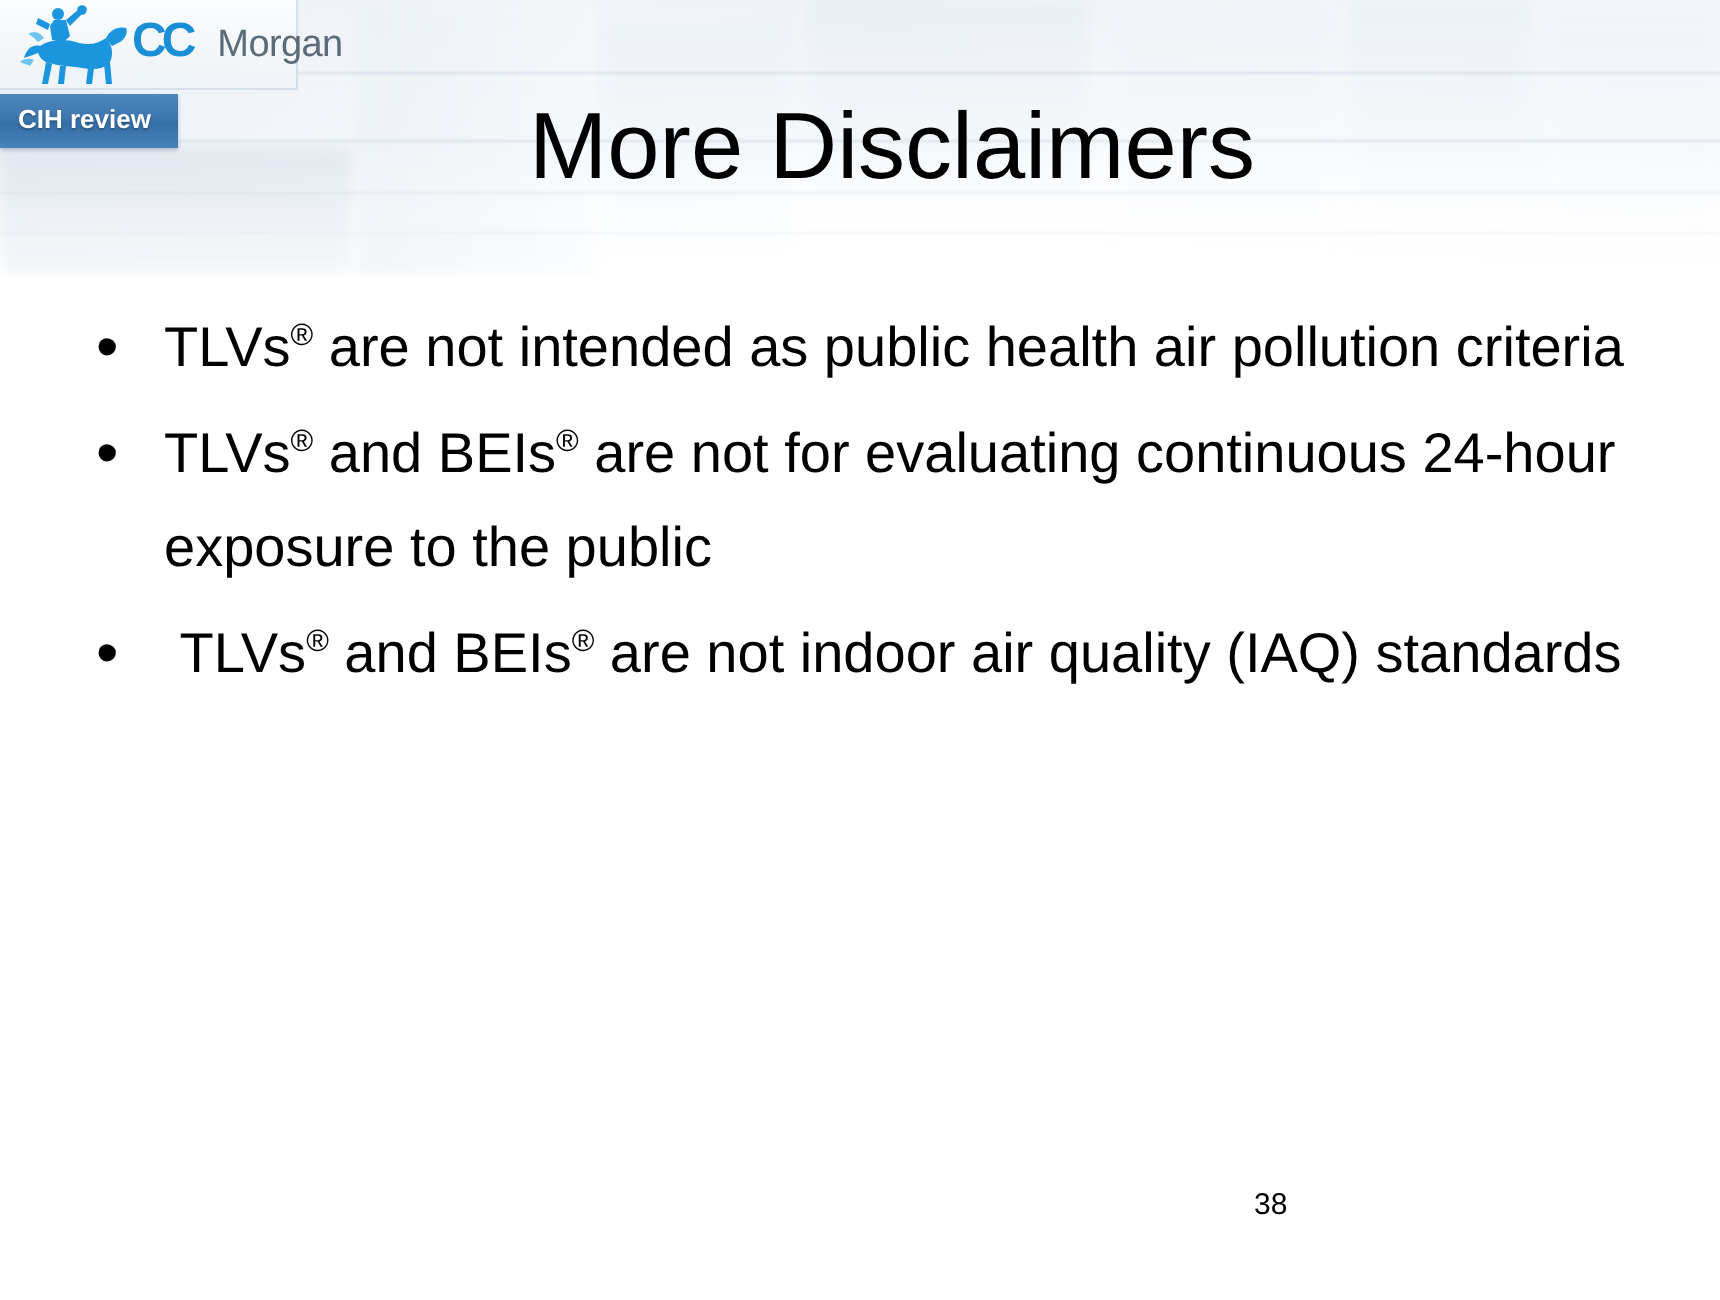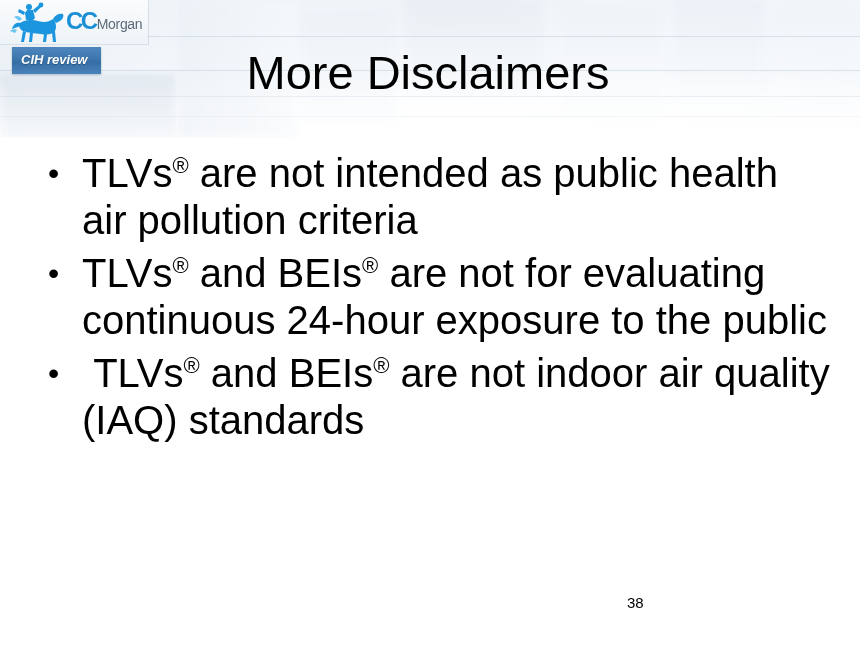--- a/index.html
+++ b/index.html
@@ -94,51 +94,50 @@
     line-height: 1;
   }
   .logo-cc {
     color: #1a8fd6;
     font-weight: bold;
     letter-spacing: -2.5px;
     font-size: 24px;
   }
   .logo-name {
     color: #5c6b78;
-    font-size: 14px;
-    margin-left: 1px;
+    font-size: 19px;
+    margin-left: 13px;
     text-align: center;
   }
 
   
   .cih-tab {
     position: absolute;
-    left: 12px;
+    left: 0;
     top: 47px;
     width: 89px;
     height: 27px;
     background: linear-gradient(to bottom, #4e87bd 0%, #3d76ad 45%, #356ea5 55%, #4a83b9 100%);
     box-shadow: 0 1px 2px rgba(60,90,120,0.35);
-    font-style: italic;
   }
   .cih-tab-label {
     position: absolute;
     left: 9px;
     top: 5px;
     color: #ffffff;
     font-size: 13px;
     font-weight: bold;
     white-space: nowrap;
     text-shadow: 0 1px 1px rgba(20,50,80,0.45);
   }
 
   
   .slide-title {
     position: absolute;
-    left: 58px;
+    left: 76px;
     top: 48px;
     width: 740px;
     text-align: center;
     font-size: 47px;
     color: #000000;
     line-height: 1.08;
     white-space: nowrap;
   }
 
   
@@ -158,21 +157,21 @@
     width: 42px;
     font-size: 32px;
     line-height: 47px;
     color: #000000;
     text-align: left;
     padding-left: 8px;
     box-sizing: border-box;
   }
   .bullet-text {
     flex: 1 1 auto;
-    font-size: 40px;
+    font-size: 28px;
     line-height: 47px;
     color: #000000;
     white-space: pre-wrap;
   }
   .bullet-text sup {
     font-size: 0.55em;
     vertical-align: super;
     line-height: 0;
   }
 

